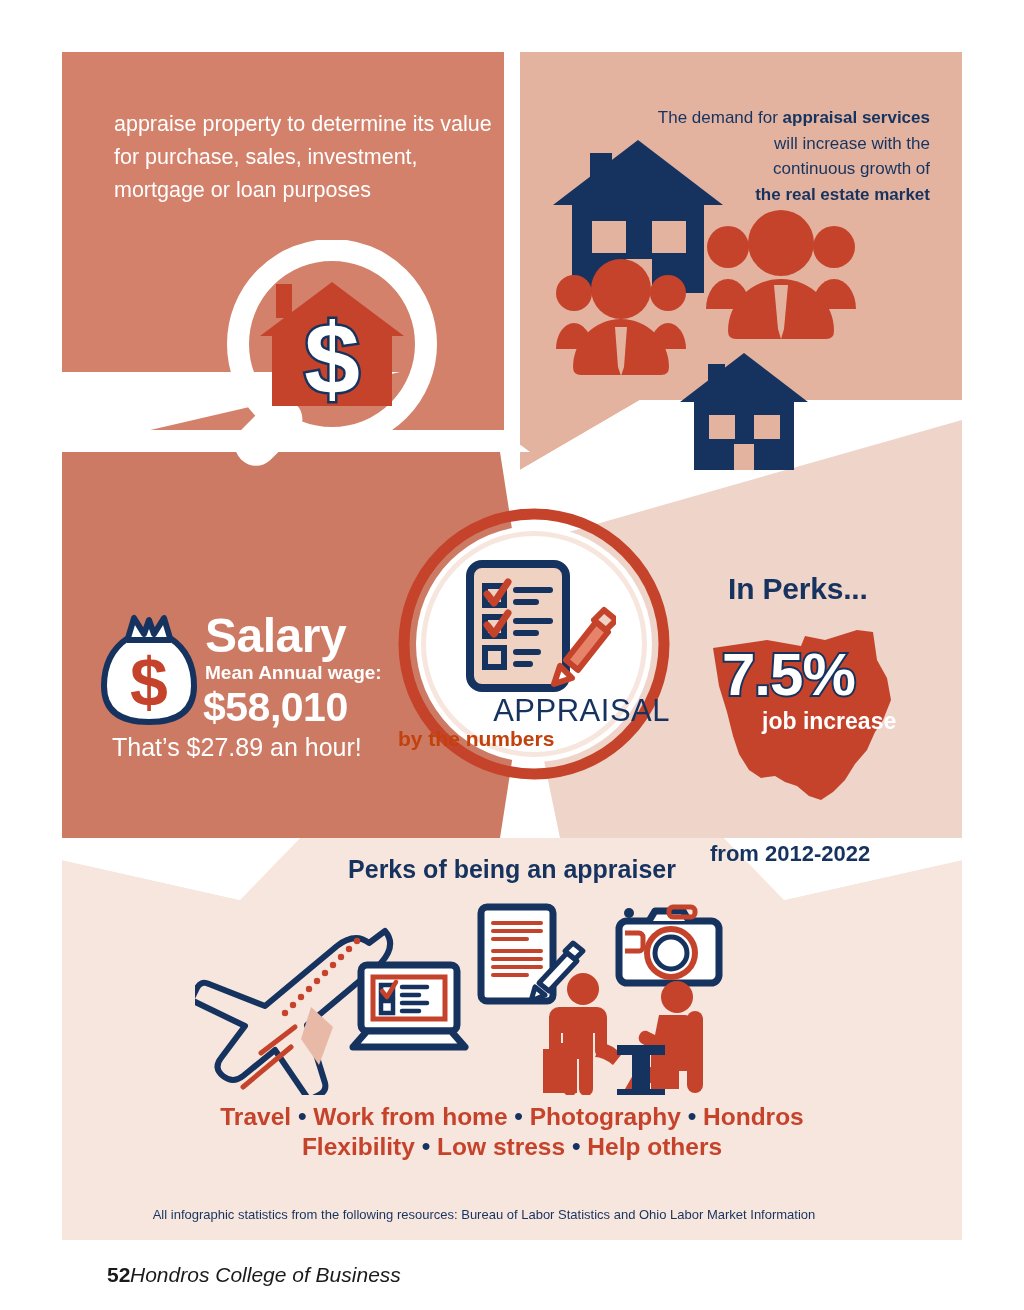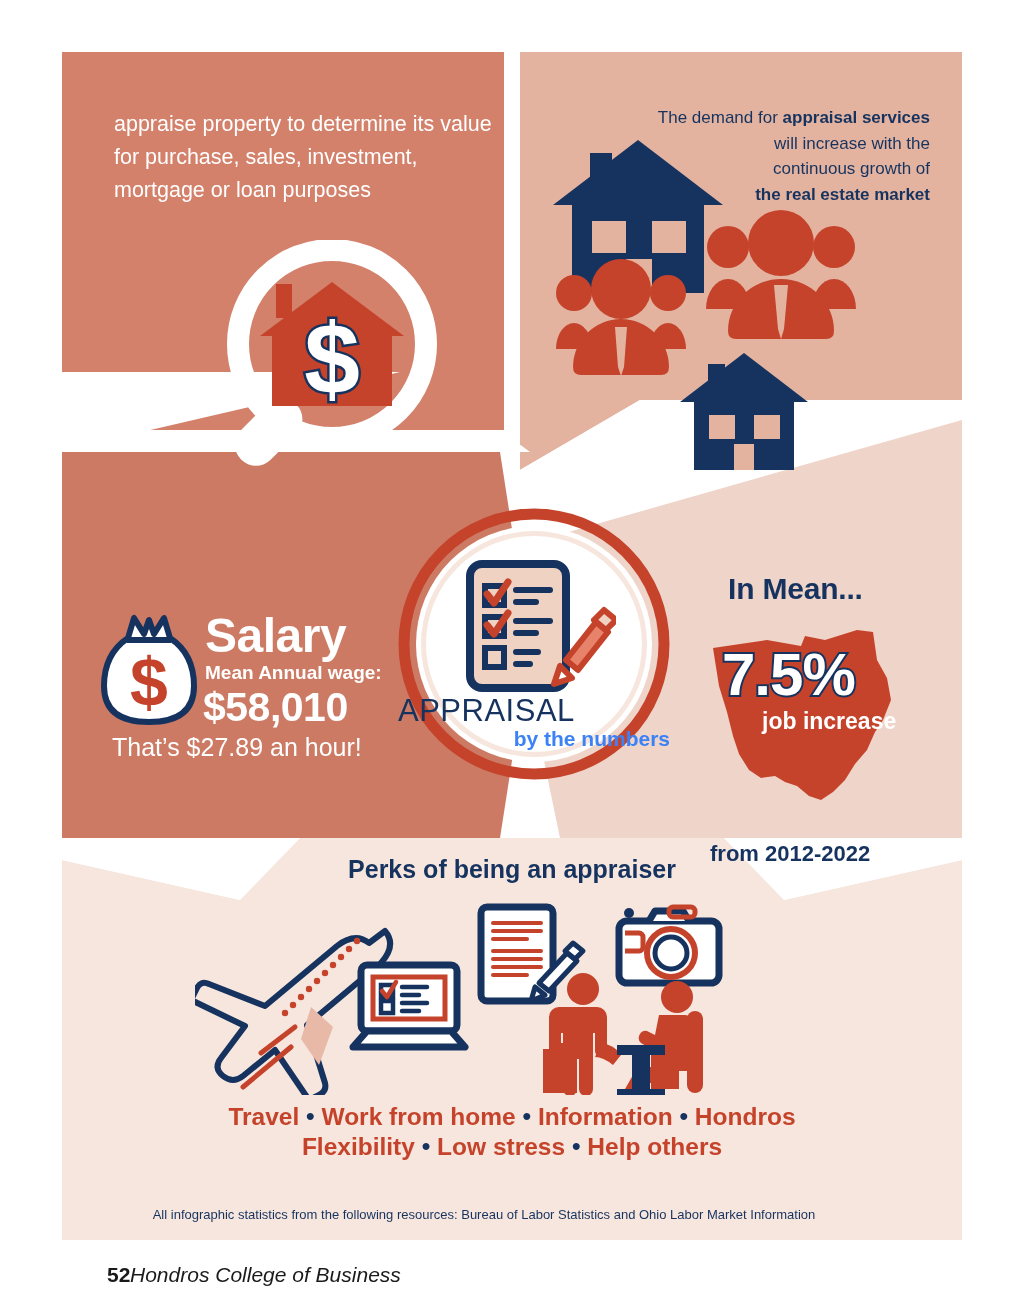--- a/index.html
+++ b/index.html
@@ -73,26 +73,26 @@
   .ohio-from {
     position:absolute; left:710px; top:793px;
     color:#16335f; font-size:22px; font-weight:700;margin-top:48px;
   }
 
   
   #center-badge {
     position:absolute; left:398px; top:508px; width:272px; height:272px;
   }
   .badge-title {
-    position:absolute; left:0; top:185px; width:272px; text-align:left;
+    position:absolute; left:0; top:185px; width:272px; text-align:right;
     color:#16335f; font-size:31px; font-weight:500; letter-spacing:.5px;
   }
   .badge-sub {
-    position:absolute; left:0; top:219px; width:272px; text-align:right;
-    color:#3b82f6; font-size:21px; font-weight:700;
+    position:absolute; left:0; top:219px; width:272px; text-align:left;
+    color:#c2410c; font-size:21px; font-weight:700;
   }
 
   
   .perks-title {
     position:absolute; left:0; top:855px; width:1024px; text-align:center;
     color:#16335f; font-size:25px; font-weight:700;
   }
   .perks-list {
     position:absolute; left:0; top:1102px; width:1024px; text-align:center;
     color:#c5432b; font-size:24.5px; font-weight:700; line-height:30px;
@@ -221,21 +221,21 @@
       <path d="M34 8 L28 28 Q4 44 4 76 Q4 112 49 112 Q94 112 94 76 Q94 44 70 28 L64 8 L54 24 L49 10 L44 24 Z" fill="#ffffff" stroke="#16335f" stroke-width="6" stroke-linejoin="round"></path>
       <path d="M27 30 H71" stroke="#16335f" stroke-width="6"></path>
       <text x="49" y="96" text-anchor="middle" font-family="'Liberation Sans',sans-serif" font-size="68" font-weight="700" fill="#c5432b">$</text>
     </svg>
     <span class="salary-title">Salary</span>
     <span class="salary-mean">Mean Annual wage:</span>
     <span class="salary-amt">$58,010</span>
     <span class="salary-hour">That’s $27.89 an hour!</span>
   </div>
 
-  <span class="abs ohio-title">In Mean...</span>
+  <span class="abs ohio-title">In Perks...</span>
   <svg class="abs" style="left:705px; top:600px;" width="210" height="220" viewBox="0 0 210 220">
     <path d="M8 48 L62 40 L96 46 L100 36 L120 40 L152 30 L168 32 L172 60 L182 78 L186 100
              L178 120 L170 132 L162 150 L150 164 L140 180 L128 192 L116 200 L104 196
              L92 186 L80 182 L70 176 L56 178 L44 170 L34 154 L28 136 L22 112 L14 86 Z" fill="#c5432b"></path>
   </svg>
   <span class="abs ohio-pct">7.5%</span>
   <span class="abs ohio-sub">job increase</span>
   <span class="abs ohio-from">from 2012-2022</span>
 
   <div id="center-badge">
@@ -363,21 +363,21 @@
       <rect x="70" y="114" width="48" height="10"></rect>
     </g>
   </svg>
 
   <div class="abs perks-list">
     <div>
       <span>Travel</span>
       <span class="dot">•</span>
       <span>Work from home</span>
       <span class="dot">•</span>
-      <span>Information</span>
+      <span>Photography</span>
       <span class="dot">•</span>
       <span>Hondros</span>
     </div>
     <div>
       <span>Flexibility</span>
       <span class="dot">•</span>
       <span>Low stress</span>
       <span class="dot">•</span>
       <span>Help others</span>
     </div>

